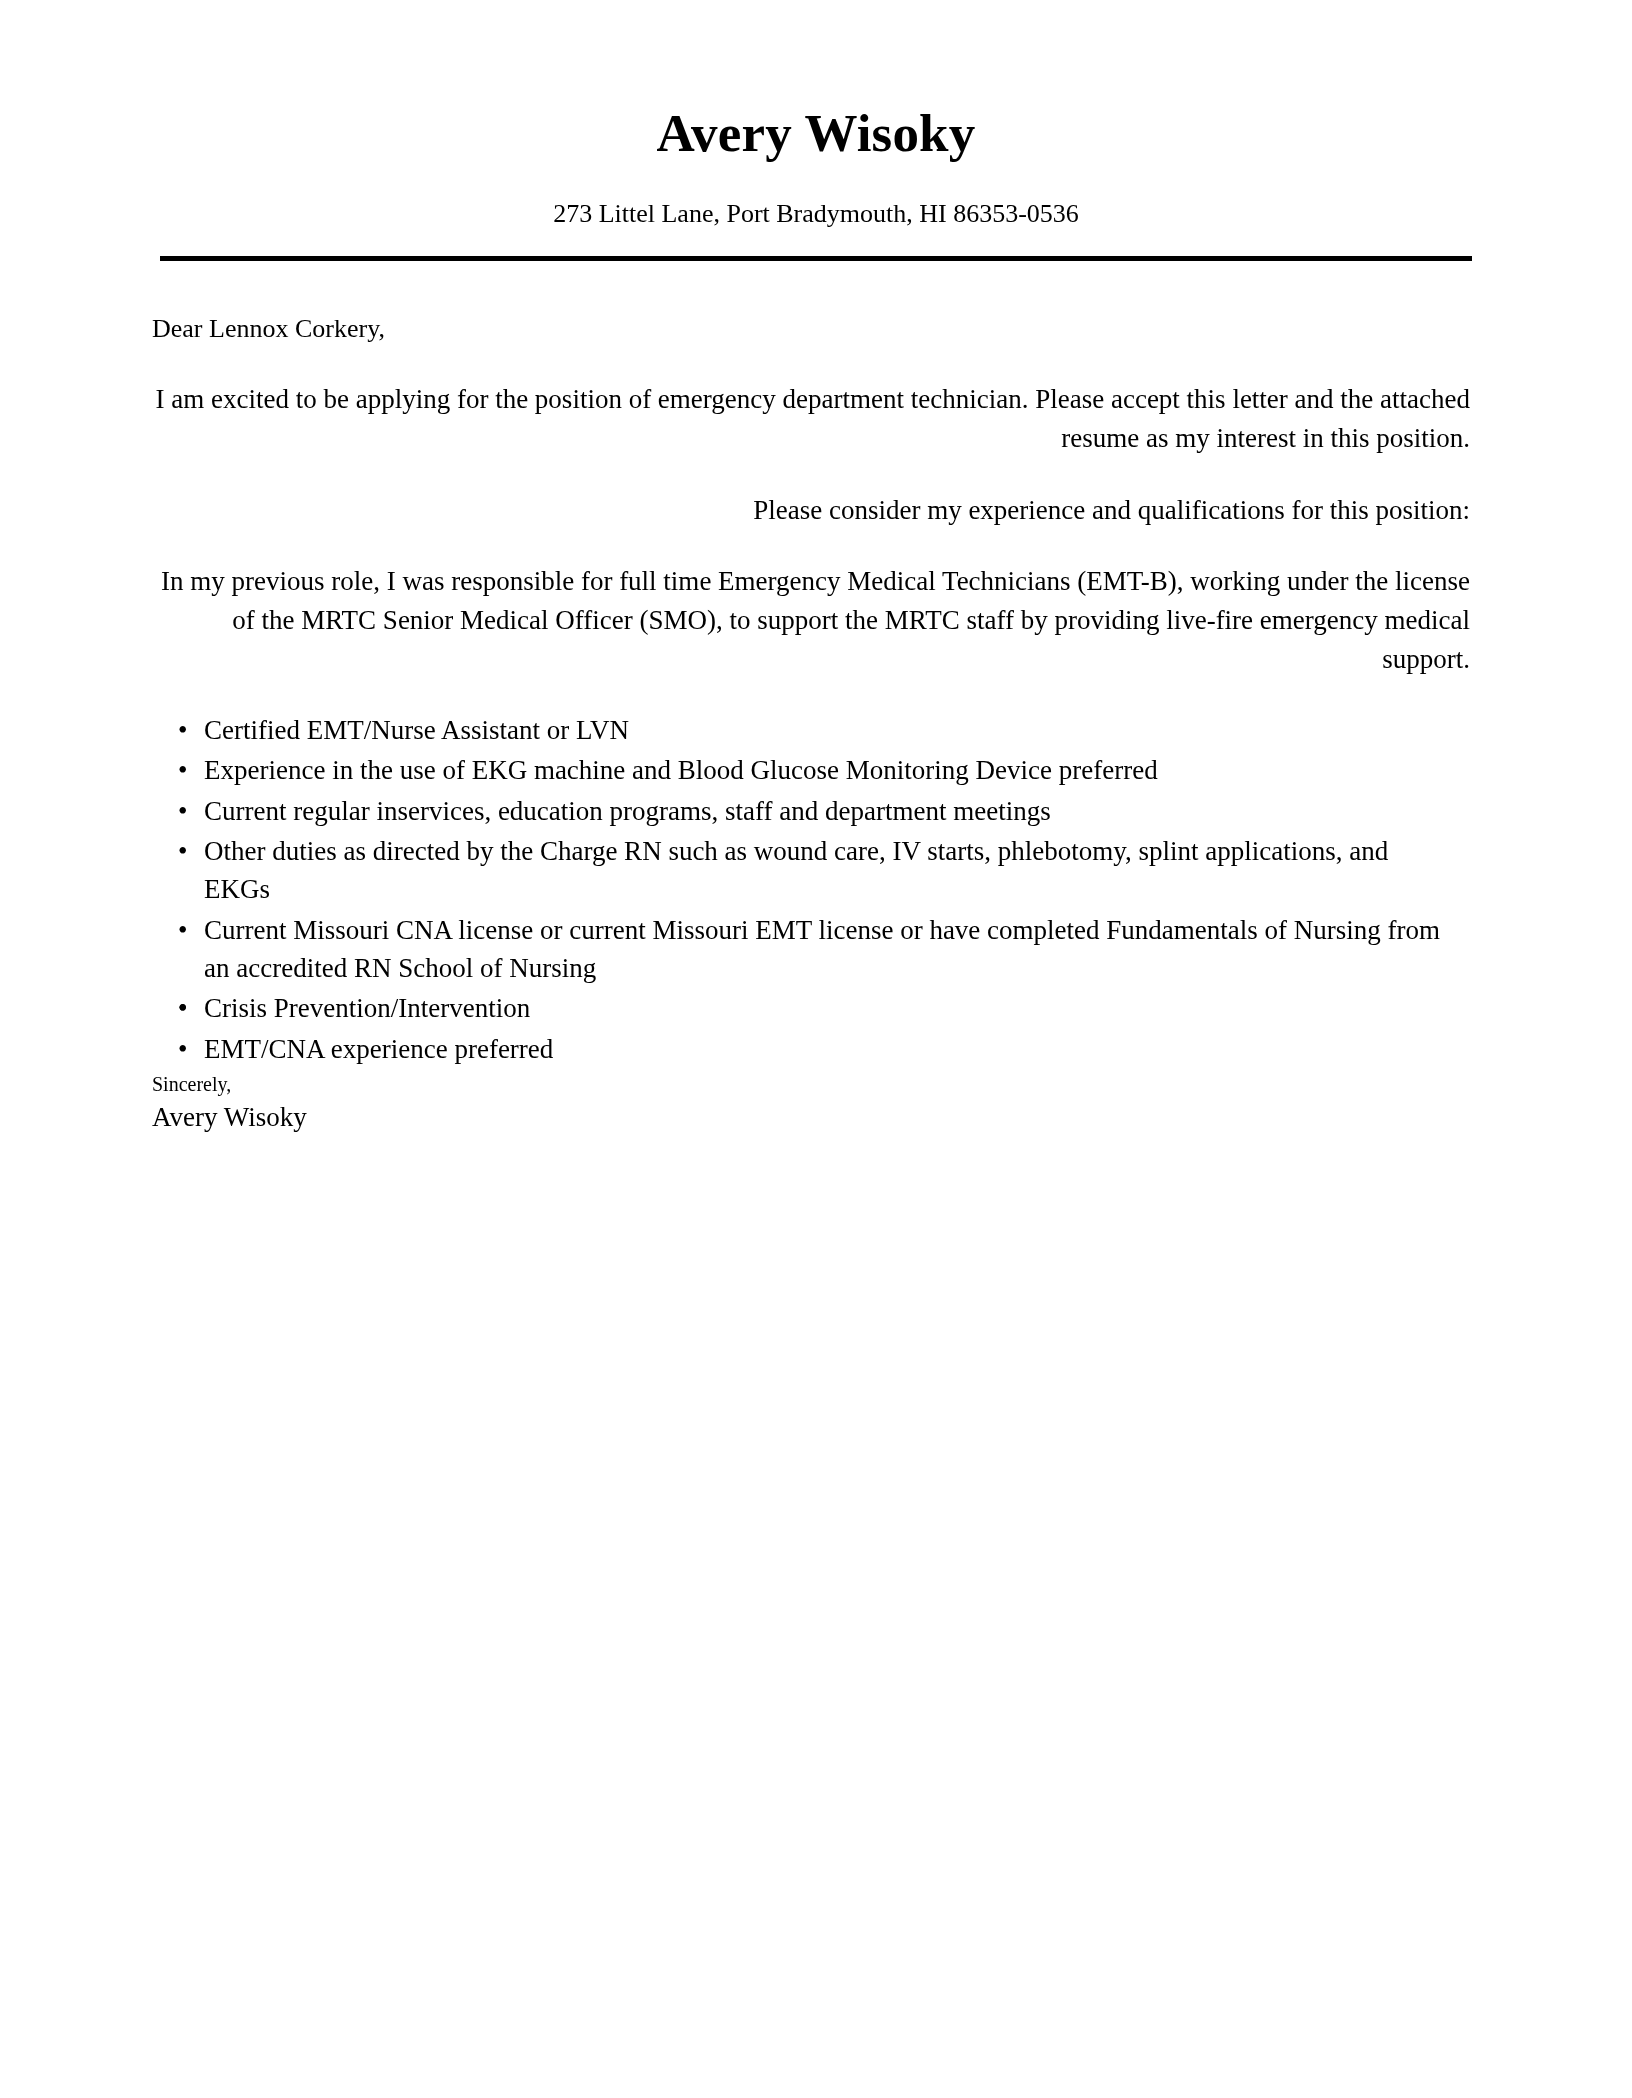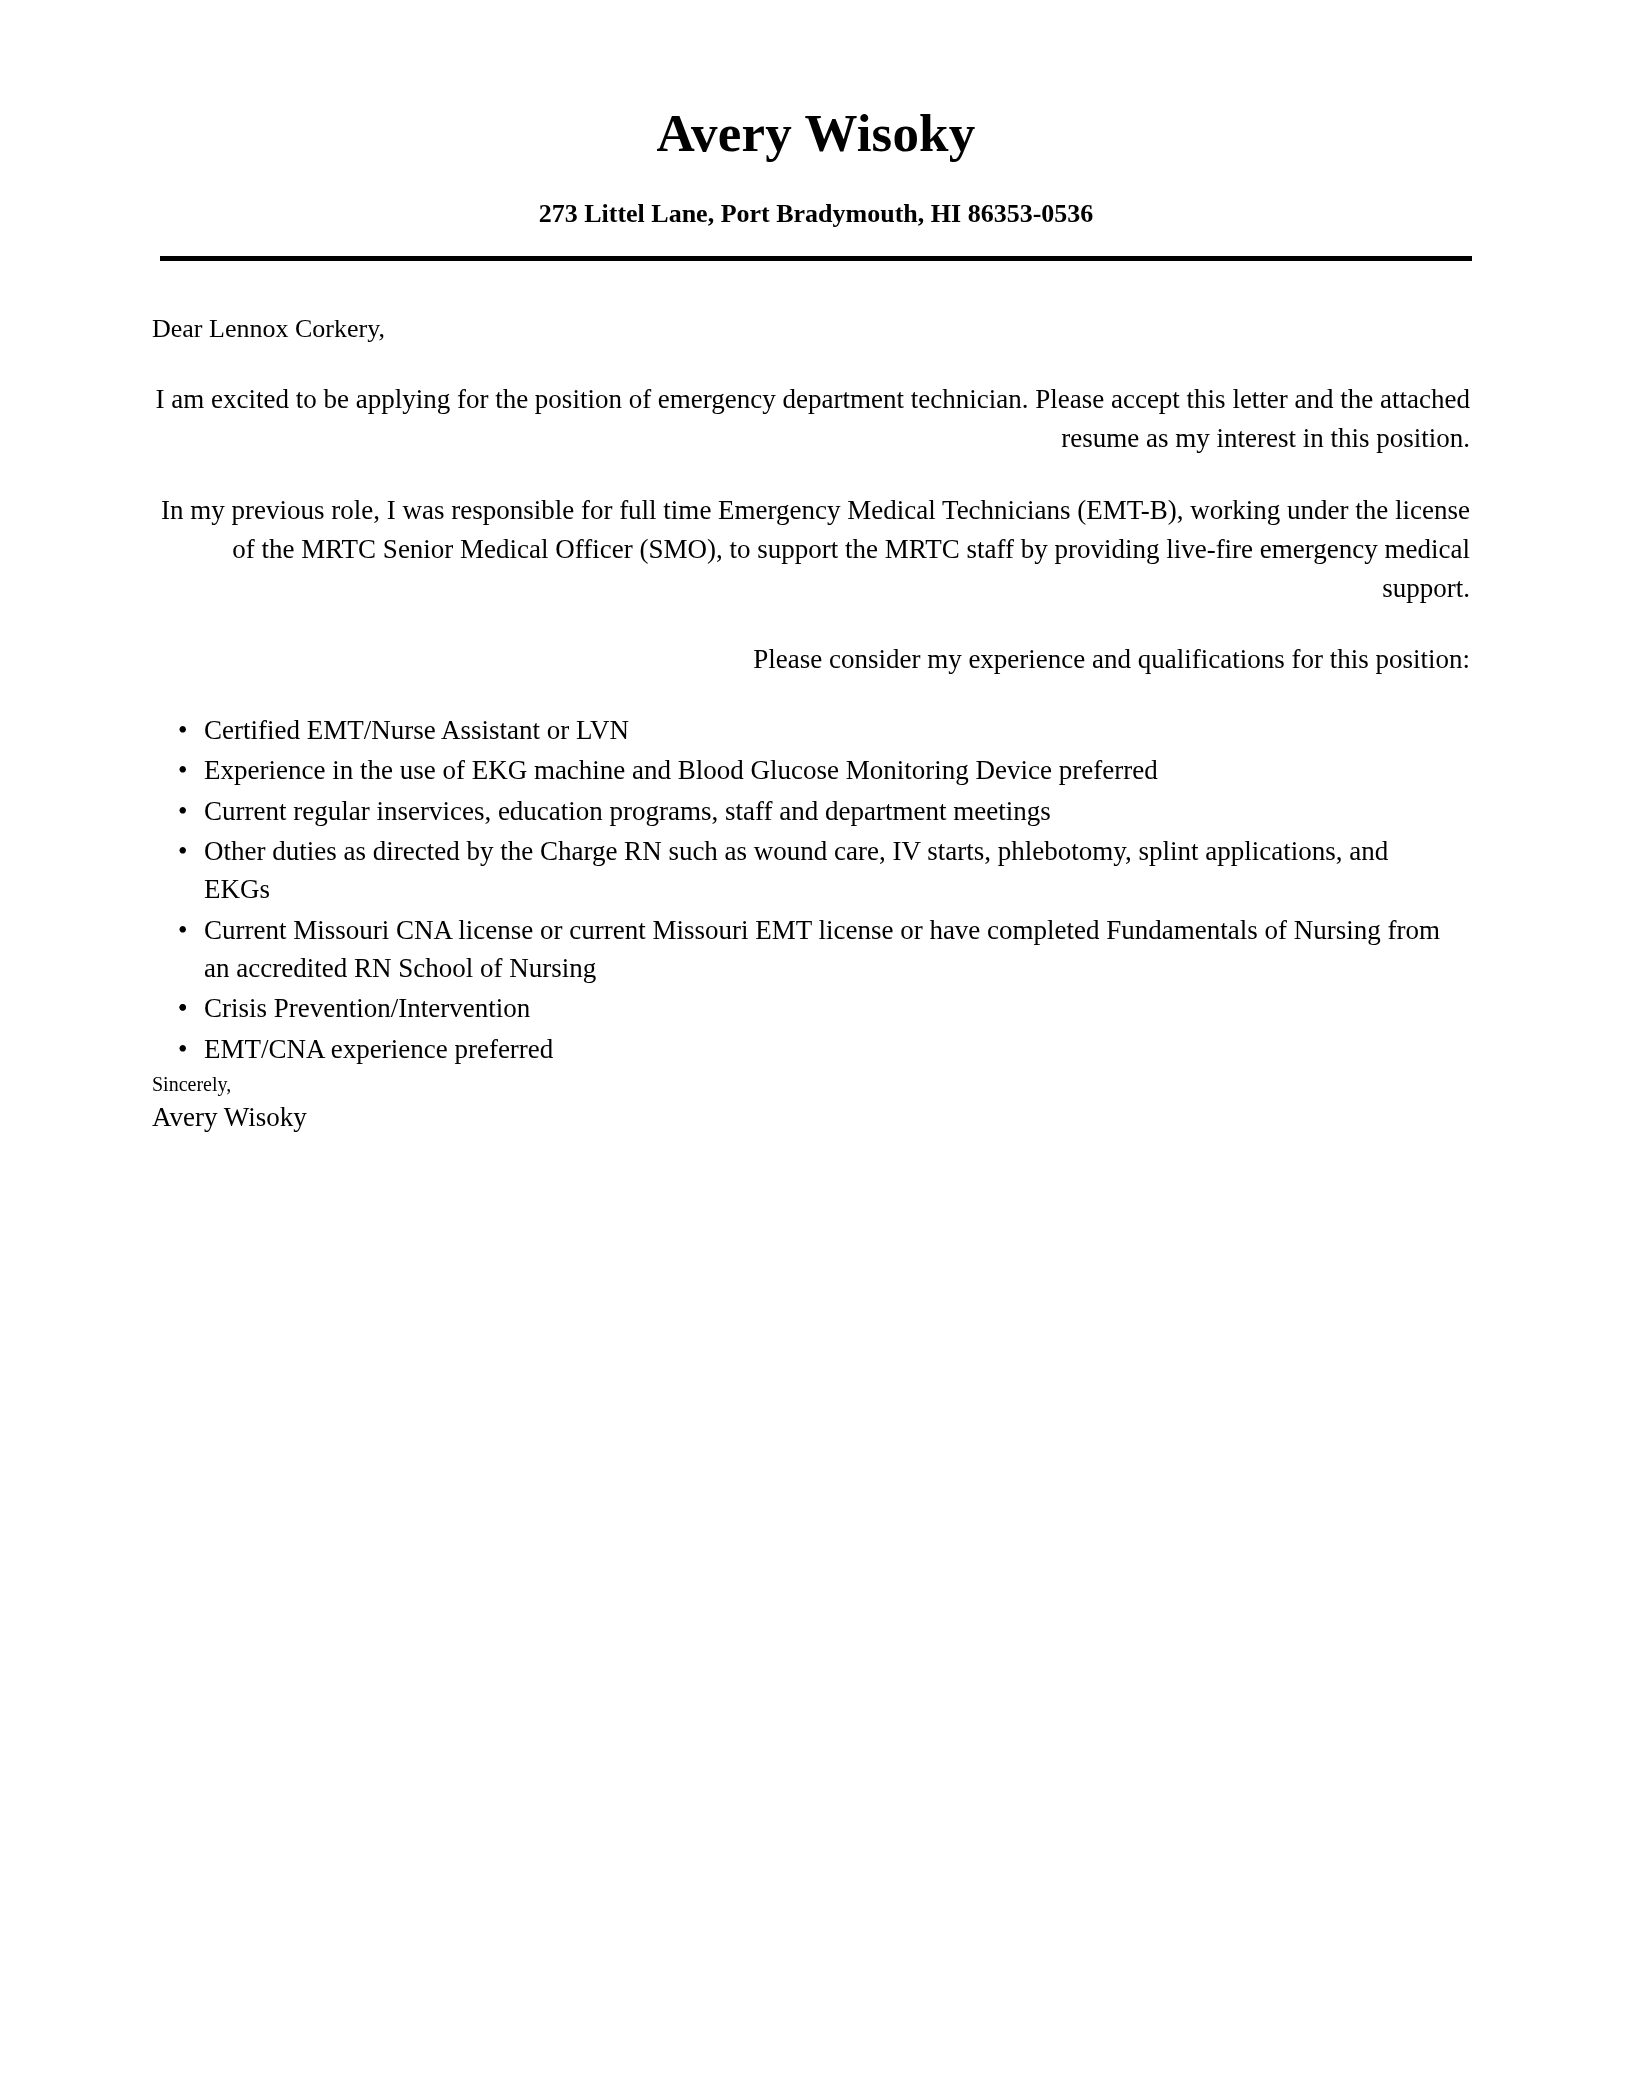--- a/index.html
+++ b/index.html
@@ -32,21 +32,21 @@
   .name-title {
     text-align: center;
     font-size: 53px;
     font-weight: bold;
     line-height: 1.12;
     letter-spacing: 0.2px;
   }
   .address-line {
     text-align: center;
     font-size: 26px;
-    font-weight: bold;
+    font-weight: normal;
     line-height: 1.2;
     margin-top: 32px;
   }
   .header-rule {
     margin: 26px auto 0 auto;
     width: 1312px;
     height: 5px;
     background: #000000;
   }
 
@@ -118,23 +118,23 @@
     <div class="address-line">273 Littel Lane, Port Bradymouth, HI 86353-0536</div>
     <div class="header-rule"></div>
   </div>
 
   <div class="letter-body">
 
     <p class="salutation">Dear Lennox Corkery,</p>
 
     <p class="body-para intro-para">I am excited to be applying for the position of emergency department technician. Please accept this letter and the attached resume as my interest in this position.</p>
 
+    <p class="body-para">Please consider my experience and qualifications for this position:</p>
+
     <p class="body-para">In my previous role, I was responsible for full time Emergency Medical Technicians (EMT-B), working under the license of the MRTC Senior Medical Officer (SMO), to support the MRTC staff by providing live-fire emergency medical support.</p>
-
-    <p class="body-para">Please consider my experience and qualifications for this position:</p>
 
     <ul class="qual-list">
       <li class="qual-item">
         <span class="bullet-glyph">•</span>
         <span>Certified EMT/Nurse Assistant or LVN</span>
       </li>
       <li class="qual-item">
         <span class="bullet-glyph">•</span>
         <span>Experience in the use of EKG machine and Blood Glucose Monitoring Device preferred</span>
       </li>

